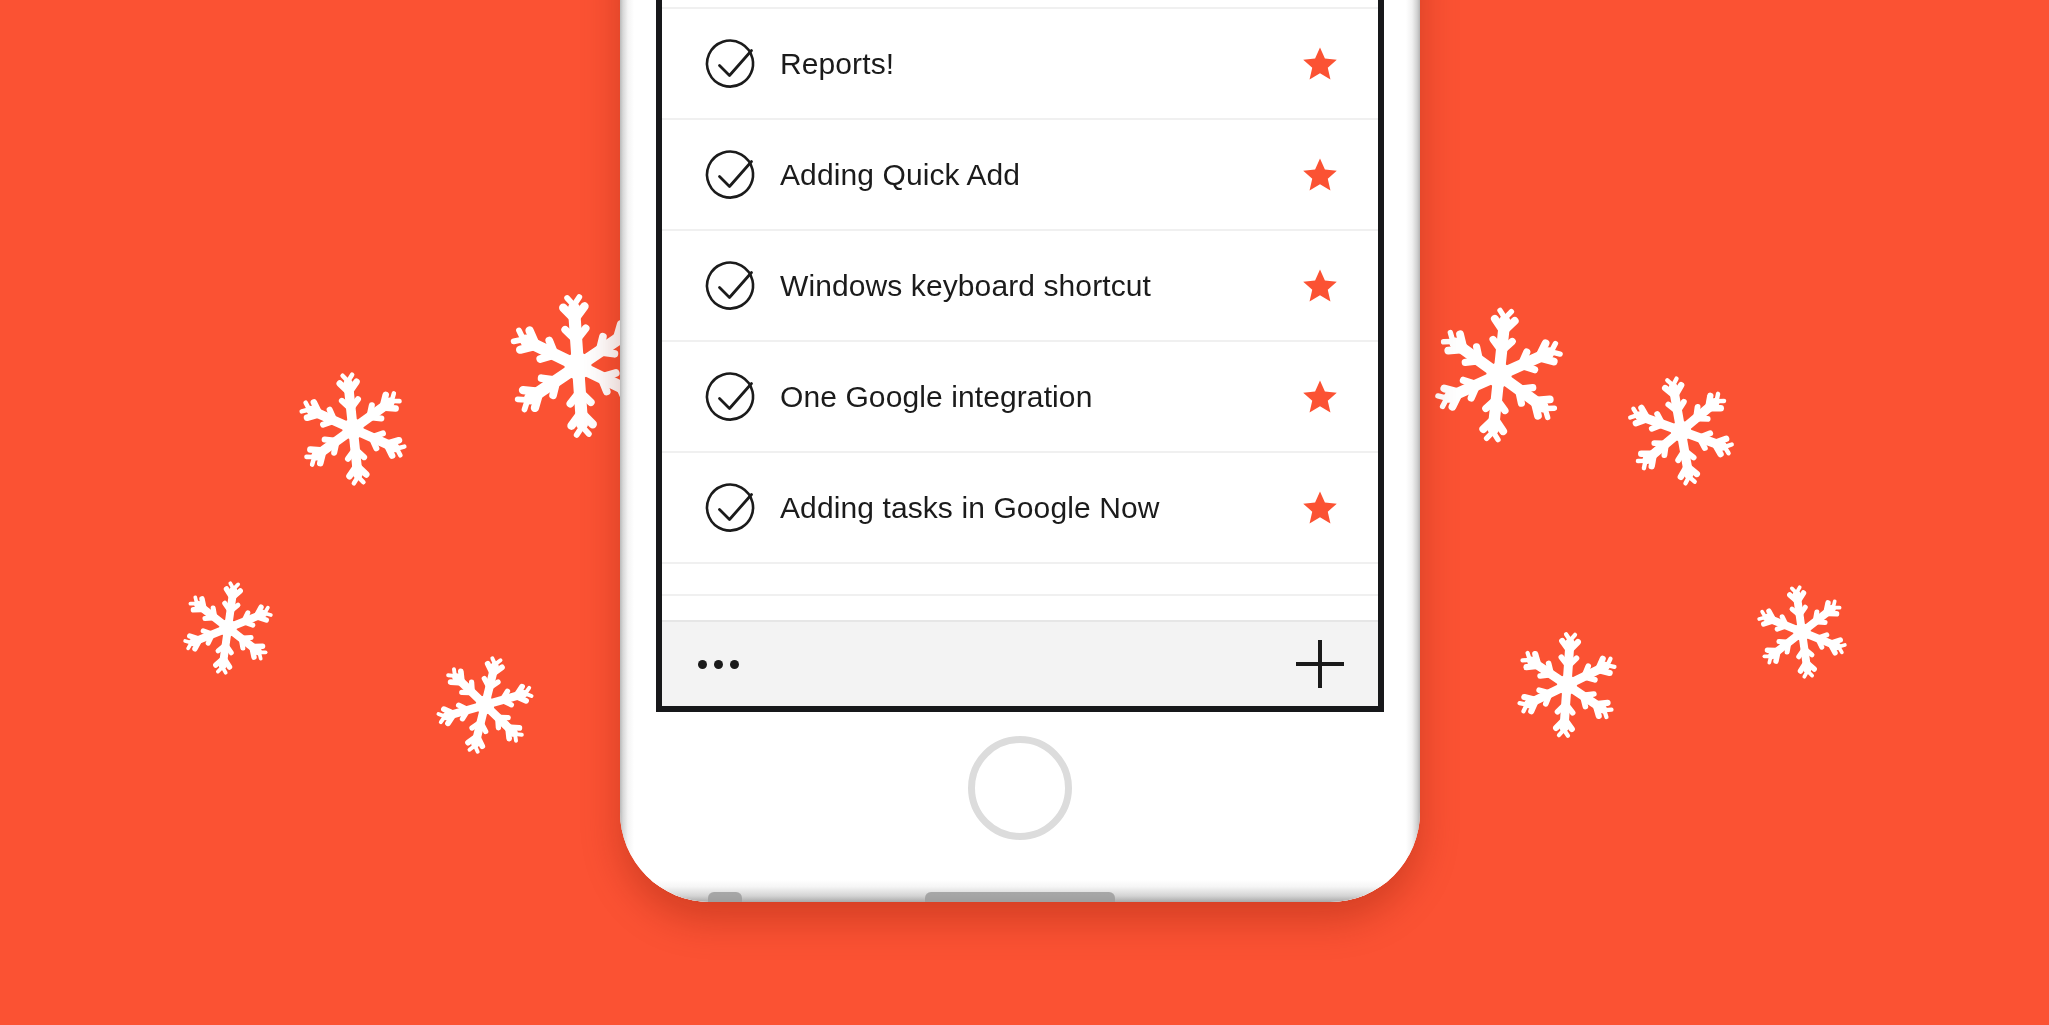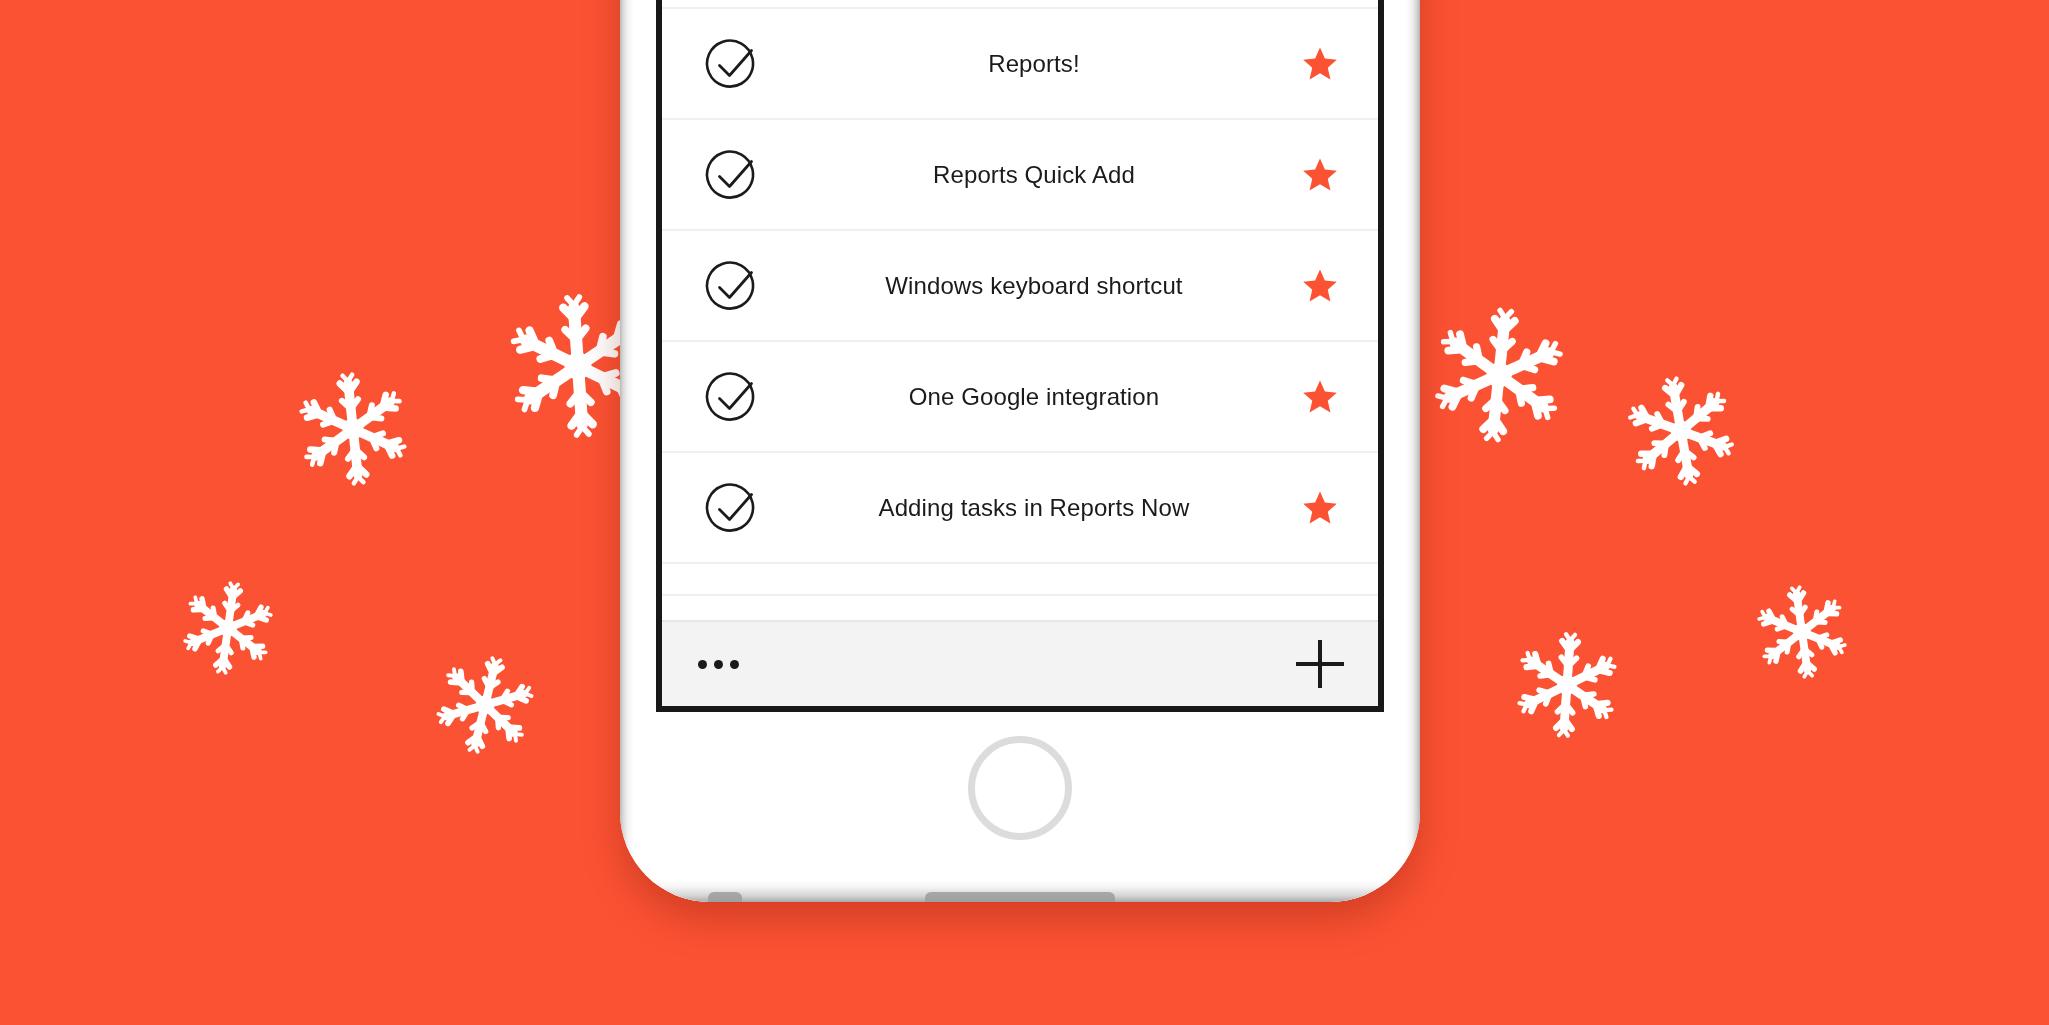--- a/index.html
+++ b/index.html
@@ -110,26 +110,25 @@
   }
   .checkbox {
     flex: 0 0 auto;
     width: 52px; height: 52px;
     position: relative;
     margin-right: 22px;
   }
   .checkbox svg { display: block; width: 52px; height: 52px; overflow: visible; }
   .task-label {
     flex: 1 1 auto;
-    font-size: 24px;
+    font-size: 30px;
     line-height: 1;
     color: #1b1b1b;
     letter-spacing: 0.1px;
     white-space: nowrap;
-    text-align: center;
   }
   .star-btn {
     flex: 0 0 auto;
     width: 64px; height: 64px;
     margin-right: 26px;
     display: flex; align-items: center; justify-content: center;
   }
   .star-btn svg { display: block; width: 38px; height: 38px; }
 
   
@@ -666,21 +665,21 @@
                   </svg>
                 </div>
               </div>
               <div class="task-row">
                 <div class="checkbox">
                   <svg viewBox="0 0 52 52" fill="none" aria-hidden="true">
                     <path d="M46.5 20.5 A23 23 0 1 0 35.5 45.5 A23 23 0 0 0 46.5 20.5" stroke="#1b1b1b" stroke-width="2.6" fill="none" stroke-linecap="round"></path>
                     <path d="M13.5 27.5 L23.5 37.5 L45.5 12.5" stroke="#1b1b1b" stroke-width="2.8" fill="none" stroke-linecap="round" stroke-linejoin="round"></path>
                   </svg>
                 </div>
-                <div class="task-label">Reports Quick Add</div>
+                <div class="task-label">Adding Quick Add</div>
                 <div class="star-btn">
                   <svg viewBox="0 0 24 24" aria-hidden="true">
                     <path fill="#FB5233" d="M12 1.6 L15.1 8.6 L22.6 9.3 L16.9 14.3 L18.6 21.8 L12 17.8 L5.4 21.8 L7.1 14.3 L1.4 9.3 L8.9 8.6 Z"></path>
                   </svg>
                 </div>
               </div>
               <div class="task-row">
                 <div class="checkbox">
                   <svg viewBox="0 0 52 52" fill="none" aria-hidden="true">
                     <path d="M46.5 20.5 A23 23 0 1 0 35.5 45.5 A23 23 0 0 0 46.5 20.5" stroke="#1b1b1b" stroke-width="2.6" fill="none" stroke-linecap="round"></path>
@@ -708,21 +707,21 @@
                   </svg>
                 </div>
               </div>
               <div class="task-row">
                 <div class="checkbox">
                   <svg viewBox="0 0 52 52" fill="none" aria-hidden="true">
                     <path d="M46.5 20.5 A23 23 0 1 0 35.5 45.5 A23 23 0 0 0 46.5 20.5" stroke="#1b1b1b" stroke-width="2.6" fill="none" stroke-linecap="round"></path>
                     <path d="M13.5 27.5 L23.5 37.5 L45.5 12.5" stroke="#1b1b1b" stroke-width="2.8" fill="none" stroke-linecap="round" stroke-linejoin="round"></path>
                   </svg>
                 </div>
-                <div class="task-label">Adding tasks in Reports Now</div>
+                <div class="task-label">Adding tasks in Google Now</div>
                 <div class="star-btn">
                   <svg viewBox="0 0 24 24" aria-hidden="true">
                     <path fill="#FB5233" d="M12 1.6 L15.1 8.6 L22.6 9.3 L16.9 14.3 L18.6 21.8 L12 17.8 L5.4 21.8 L7.1 14.3 L1.4 9.3 L8.9 8.6 Z"></path>
                   </svg>
                 </div>
               </div>
             <div class="task-row partial-bottom"></div>
           </div>
 
           <div id="toolbar" style="background: rgb(243, 243, 243);">

